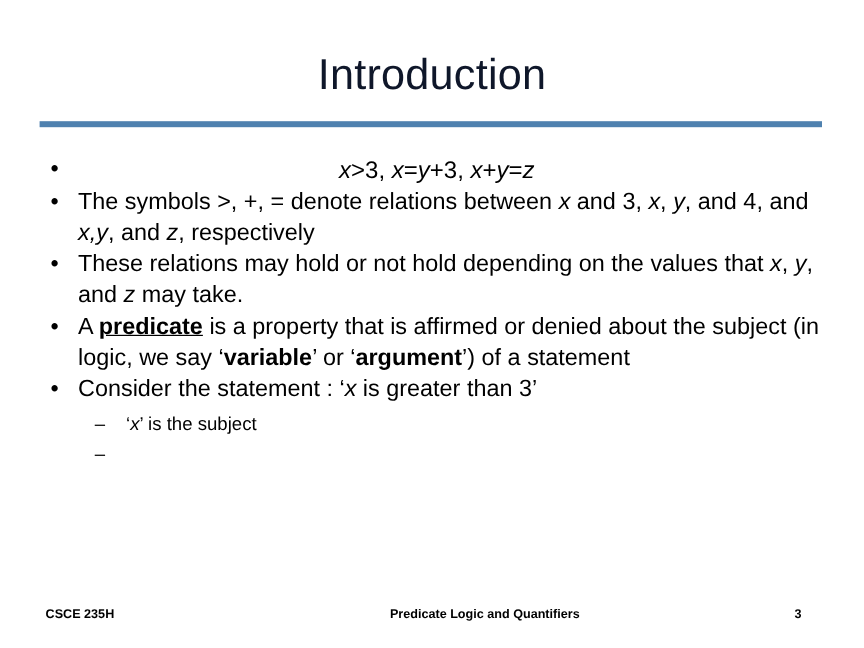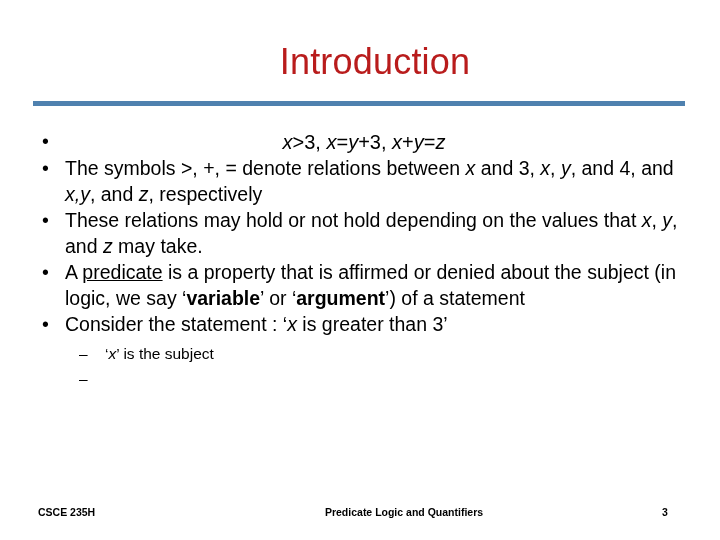--- a/index.html
+++ b/index.html
@@ -12,29 +12,29 @@
     height: 540px;
     position: relative;
     overflow: hidden;
     font-family: "Liberation Sans", sans-serif;
     color: #000000;
   }
 
   
   .slide-title {
     position: absolute;
-    left: 49px;
+    left: 34px;
     top: 40px;
     width: 652px;
     text-align: center;
     font-size: 36px;
     line-height: 44px;
     font-weight: normal;
     letter-spacing: 0.2px;
-    color: #b91c1c;
+    color: #0f172a;
     white-space: nowrap;
   }
   .title-rule {
     position: absolute;
     left: 33px;
     top: 101px;
     width: 652px;
     height: 5px;
     background: #4F81AF;
   }
@@ -70,21 +70,21 @@
   .math-line {
     display: block;
     text-align: center;
     font-size: 20px;
     line-height: 26px;
     padding-right: 30px;
     margin-top: 1px;
   }
   .var { font-style: italic; }
 
-  .u-bold { font-weight: normal; text-decoration: underline; }
+  .u-bold { font-weight: bold; text-decoration: underline; }
   .b { font-weight: bold; }
 
   
   ul.lvl2 {
     list-style: none;
     margin: 3px 0 0 0;
     padding: 0;
   }
   ul.lvl2 > li {
     position: relative;

